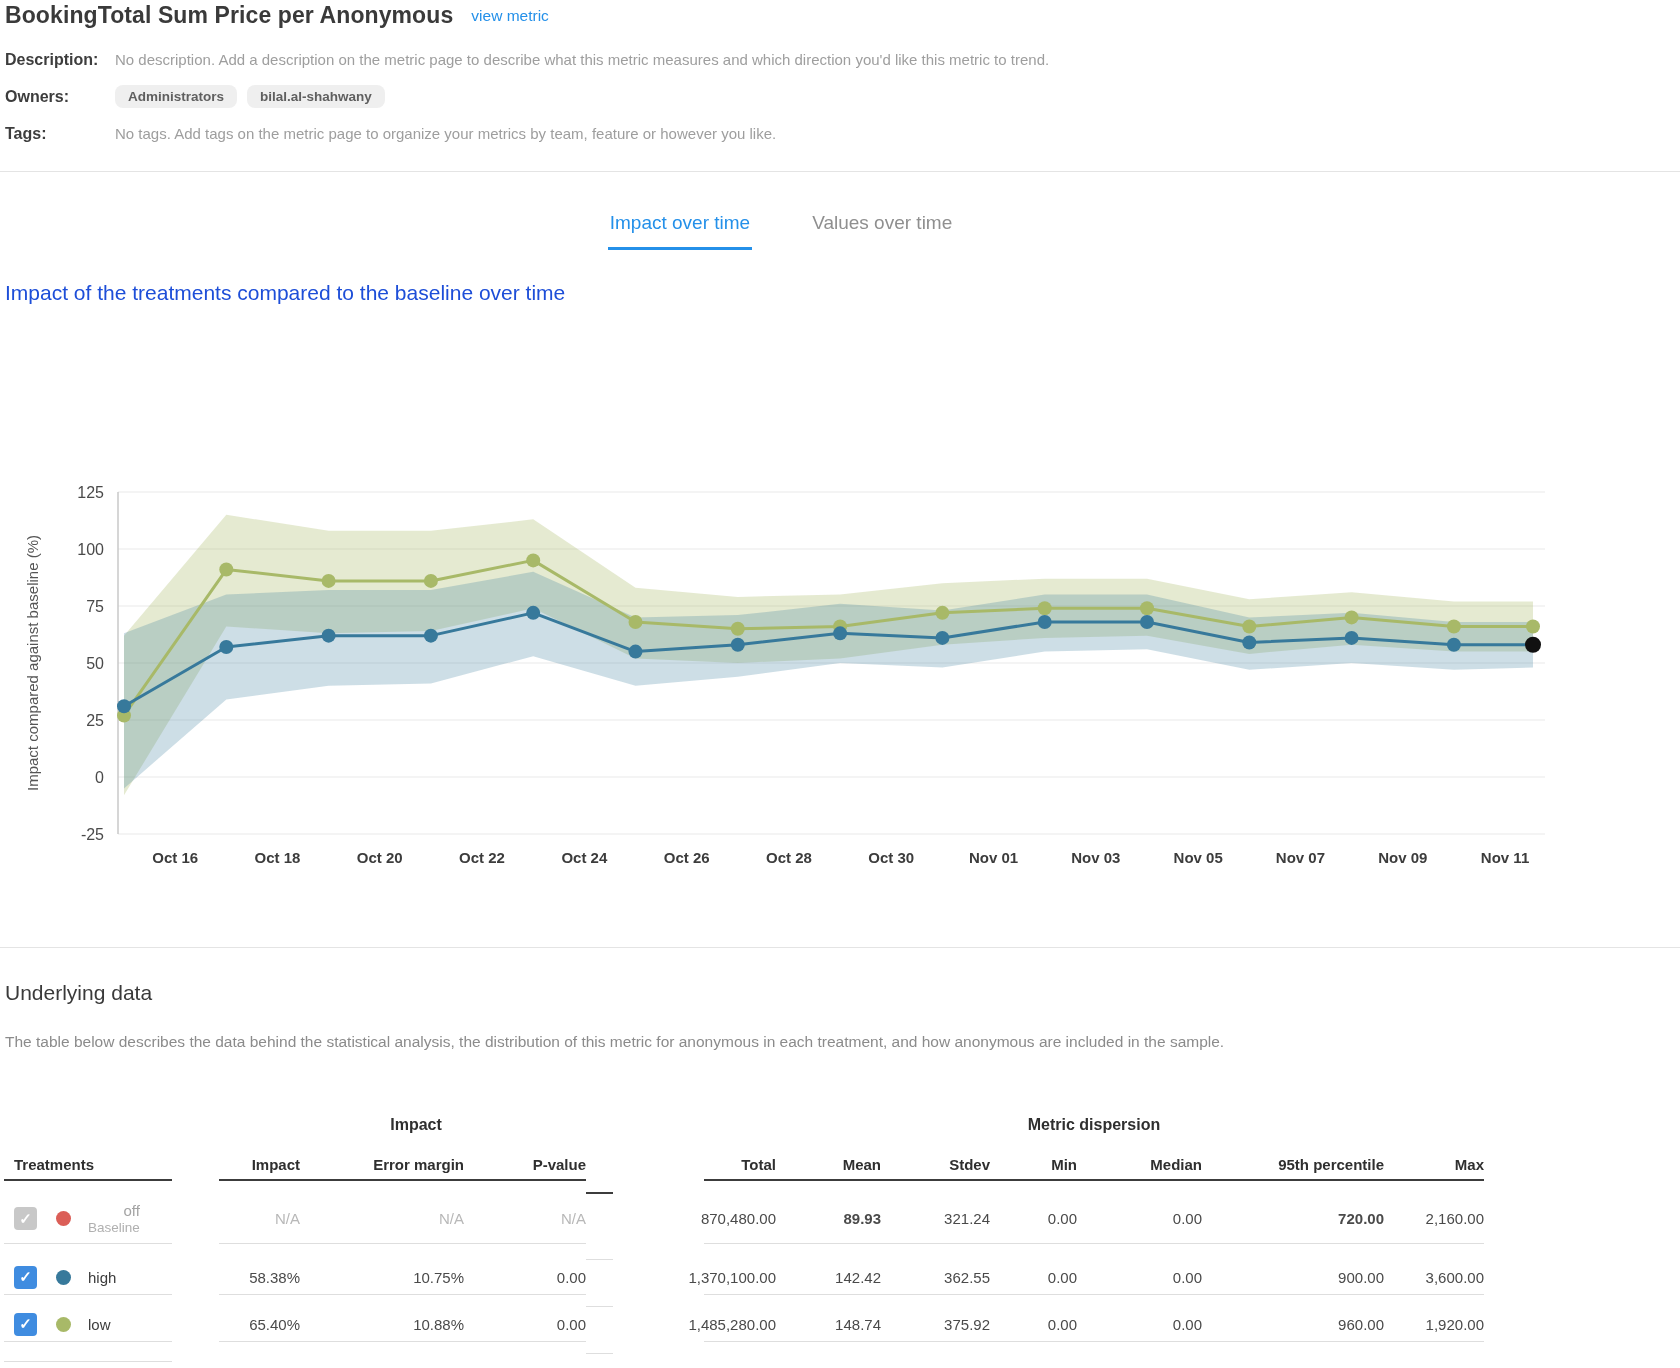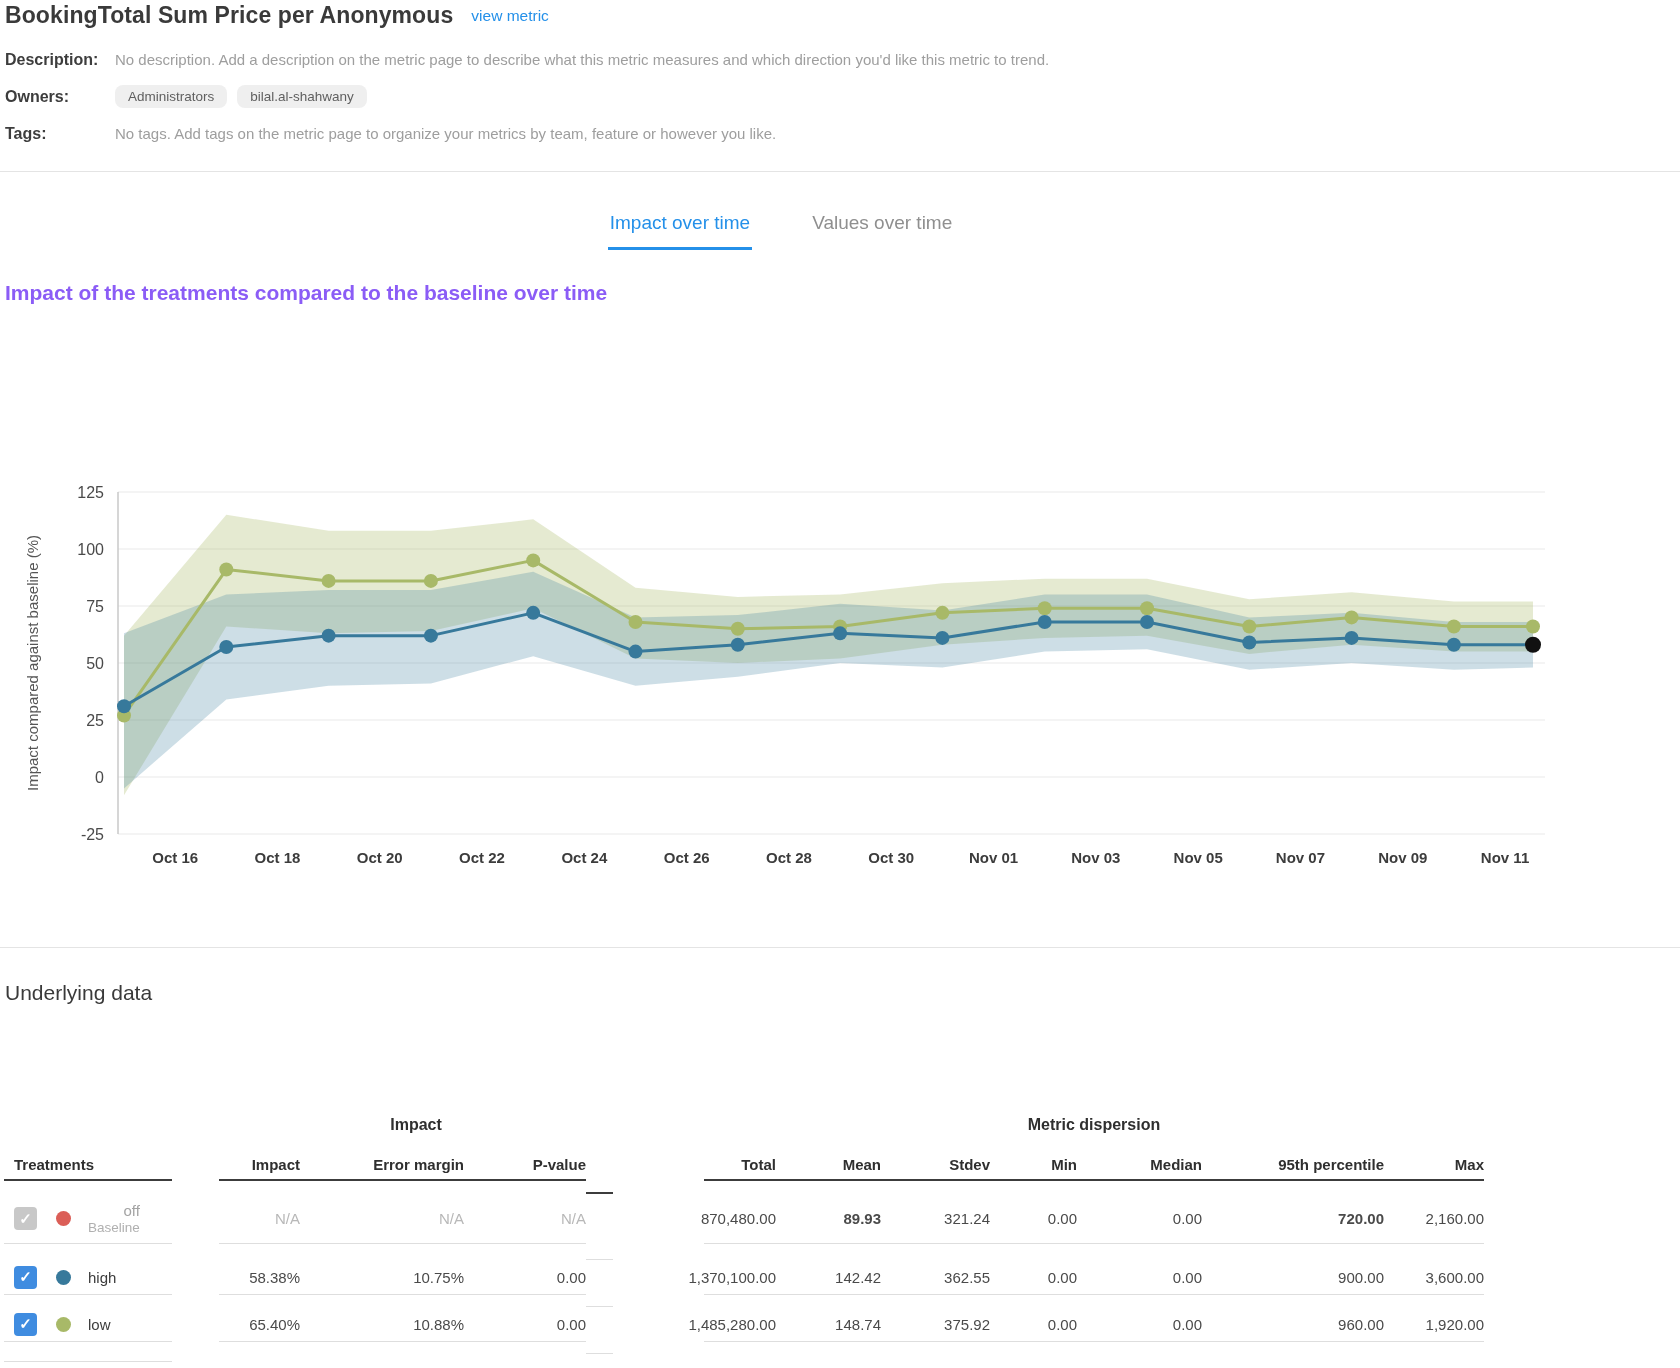--- a/index.html
+++ b/index.html
@@ -11,32 +11,32 @@
   .hdr { position:absolute; top:2px; left:5px; white-space:nowrap; }
   .hdr h1 { display:inline-block; font-size:23px; font-weight:bold; color:#3a3a3a; letter-spacing:.1px; }
   .view-metric { display:inline-block; margin-left:18px; font-size:15.5px; color:#2490e9; text-decoration:none; cursor:pointer; vertical-align:2px; }
 
   
   .meta { position:absolute; top:48px; left:5px; width:1550px; }
   .meta-row { display:flex; align-items:flex-start; margin-bottom:13px; min-height:24px; }
   .meta-label { width:110px; flex:0 0 110px; font-size:16px; font-weight:bold; color:#3d3d3d; padding-top:3px; }
   .meta-value { font-size:15px; color:#9e9e9e; padding-top:3px; }
   .pills { display:flex; gap:10px; padding-top:0; }
-  .pill { background:#efefef; border-radius:8px; padding:4px 13px; font-size:13.5px; color:#5f5f5f; }
+  .pill { background:#efefef; border-radius:8px; padding:4px 13px; font-size:13.5px; color:#5f5f5f;font-weight:bold; }
 
   .divider { position:absolute; left:0; width:1680px; border:none; border-top:1px solid #e4e4e4; }
   .div1 { top:171px; }
   .div2 { top:947px; }
 
   
   .tabs { position:absolute; top:208px; left:0; width:1562px; display:flex; justify-content:center; gap:58px; }
   .tab { font-size:19px; color:#8f8f8f; padding:4px 2px 13px 2px; cursor:pointer; border-bottom:3px solid transparent; }
   .tab.active { color:#2490e9; border-bottom-color:#2490e9; }
 
-  .section-title { position:absolute; top:281px; left:5px; font-size:21px; font-weight:700; color:#8b5cf6;text-align:right; }
+  .section-title { position:absolute; top:281px; left:5px; font-size:21px; font-weight:400; color:#1d4ed8;text-align:right; }
 
   .version-rows { position:absolute; top:323px; left:5px; }
   .vrow { display:flex; margin-bottom:12px; }
   .vlabel { width:122px; flex:0 0 122px; font-size:15px; color:#4a4a4a; }
   .vvalue { font-size:15px; color:#9e9e9e; }
 
   
   #impact-chart { position:absolute; top:435px; left:0; }
   #impact-chart text { font-family:"Liberation Sans", sans-serif; }
   .ytick { font-size:16px; fill:#4a4a4a; }
@@ -172,20 +172,21 @@
       <circle cx="1147" cy="186.95999999999998" r="7" fill="#37799b"></circle>
       <circle cx="1249.3" cy="207.48" r="7" fill="#37799b"></circle>
       <circle cx="1351.6" cy="202.92" r="7" fill="#37799b"></circle>
       <circle cx="1453.8999999999999" cy="209.76" r="7" fill="#37799b"></circle>
       <circle cx="1533" cy="209.76" r="8" fill="#111111"></circle>
     </svg>
 
   <hr class="divider div2">
 
   <h2 class="u-title">Underlying data</h2>
+  <p class="u-desc">The table below describes the data behind the statistical analysis, the distribution of this metric for anonymous in each treatment, and how anonymous are included in the sample.</p>
 
   <div class="data-table" id="data-table">
       <div class="grid-row gh-row">
         <div class="gh gh-impact">Impact</div>
         <div class="gh gh-disp">Metric dispersion</div>
       </div>
       <div class="grid-row hd-row">
         <div class="hd first" style="grid-column: 1;">Treatments</div>
         <div class="hd" style="grid-column: 3;">Impact</div>
         <div class="hd" style="grid-column: 4;">Error margin</div>

